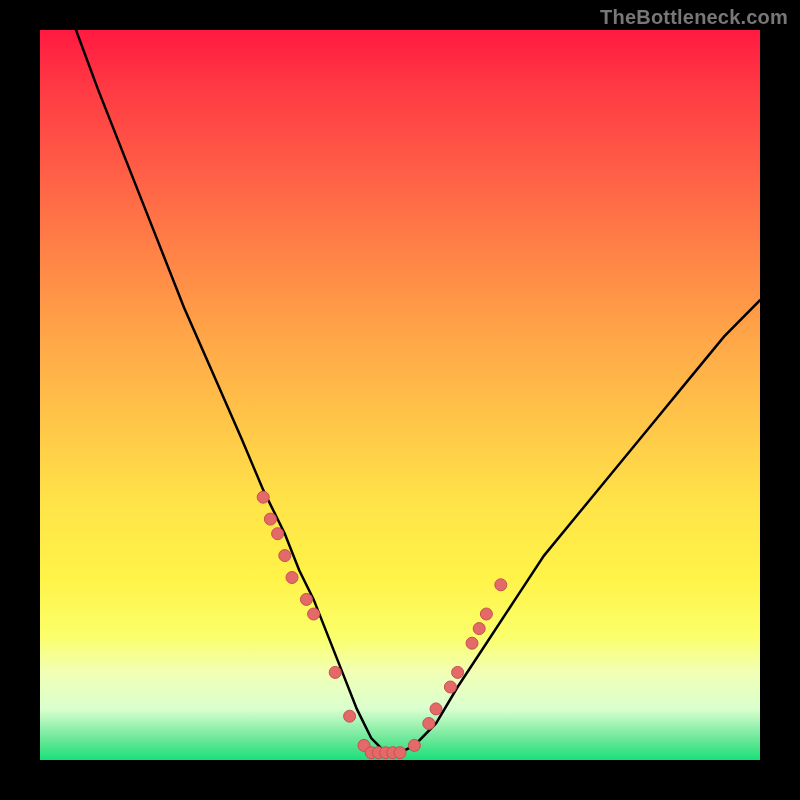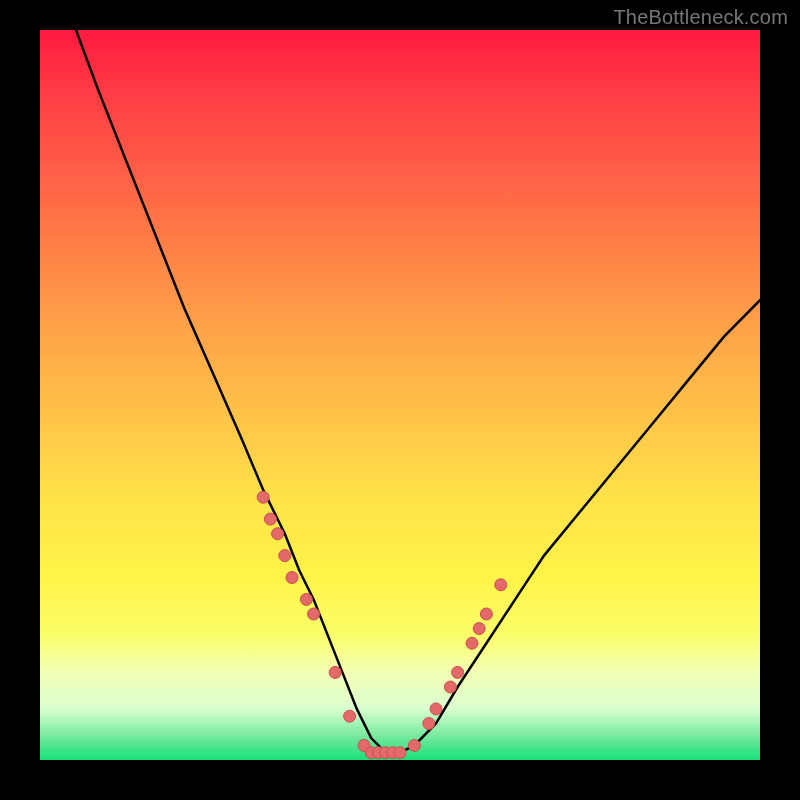--- a/index.html
+++ b/index.html
@@ -39,21 +39,21 @@
       #daffcf 93%,
       #6fe89a 97%,
       #19e07a 100%);
   }
   .watermark {
     position: absolute;
     top: 6px;
     right: 12px;
     color: #777;
     font-size: 20px;
-    font-weight: 400;
+    font-weight: 700;
     letter-spacing: 0.2px;
     user-select: none;
   }
   svg.curve {
     position: absolute;
     left: 0;
     top: 0;
     width: 720px;
     height: 730px;
   }

